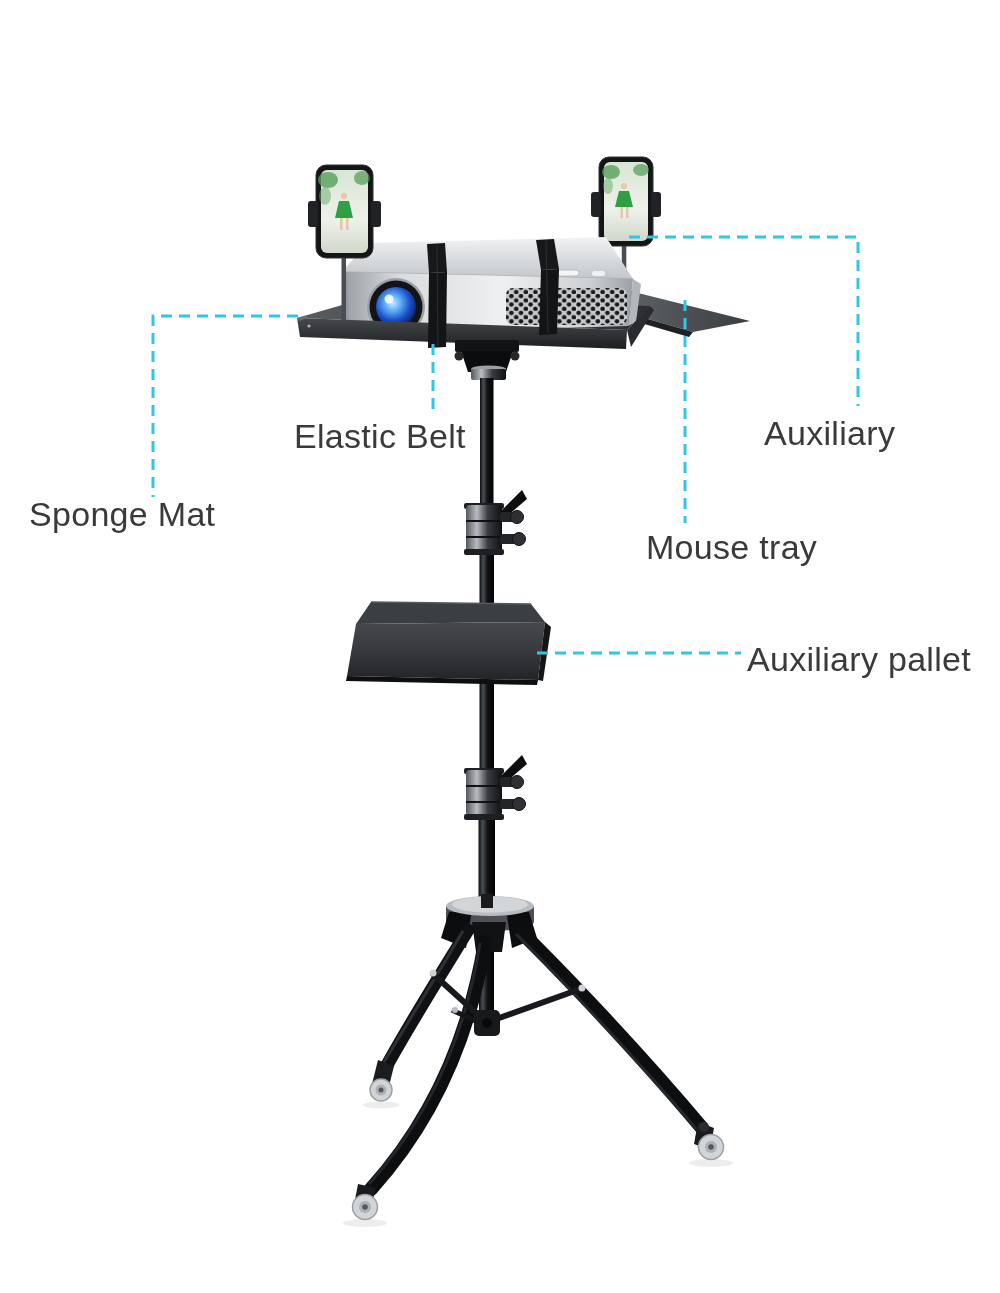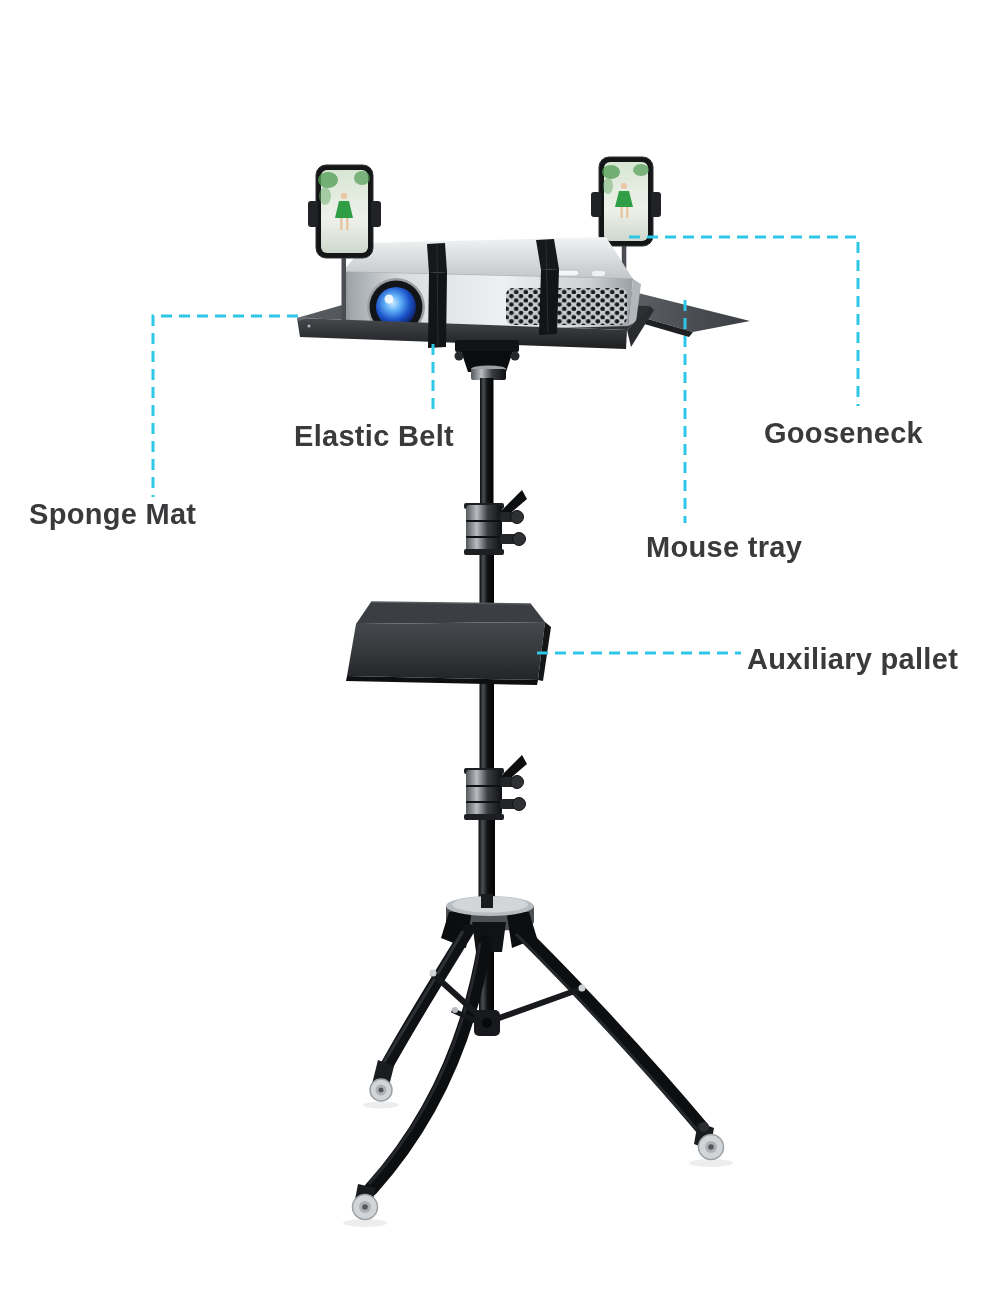--- a/index.html
+++ b/index.html
@@ -2,21 +2,21 @@
 <html style="--bg: #ffffff; --accent: #2fc7e8; --label: #3a3a3d;"><head>
 <meta charset="utf-8">
 <style>
   html,body{margin:0;padding:0;background:#fff;}
   .canvas{
     position:relative;width:1000px;height:1293px;background:var(--bg,#ffffff);
     font-family:"Liberation Sans",sans-serif;overflow:hidden;
   }
   svg.scene{position:absolute;left:0;top:0;display:block;}
   .callout-label{
-    position:absolute;font-size:29px;line-height:30px;font-weight:700;
+    position:absolute;font-size:34px;line-height:30px;font-weight:400;
     color:var(--label,#3a3a3d);white-space:nowrap;letter-spacing:.3px;
   }
   .dash{fill:none;stroke:var(--accent,#2fc7e8);stroke-width:3;stroke-dasharray:11 7;}
   #lbl-elastic{left:294px;top:421px;}
   #lbl-gooseneck{left:764px;top:418px;}
   #lbl-sponge{left:29px;top:499px;}
   #lbl-mouse{left:646px;top:532px;}
   #lbl-aux{left:747px;top:644px;}
   .lbl-line{display:block;}
 </style>
@@ -268,21 +268,21 @@
       <path class="dash" d="M433 344 V415"></path>
       <path class="dash" d="M629 237 H858 V406"></path>
       <path class="dash" d="M685 300 V523"></path>
       <path class="dash" d="M537 653 H741"></path>
     </g>
   </svg>
 
   <div class="callout-label" id="lbl-elastic">Elastic Belt</div>
 
   <div class="callout-label" id="lbl-gooseneck">
-    <span class="lbl-line">Gooseneck</span>
+    <span class="lbl-line">Auxiliary</span>
   </div>
 
   <div class="callout-label" id="lbl-sponge">Sponge Mat</div>
 
   <div class="callout-label" id="lbl-mouse">Mouse tray</div>
 
   <div class="callout-label" id="lbl-aux">Auxiliary pallet</div>
 </div>
 
 </body></html>

